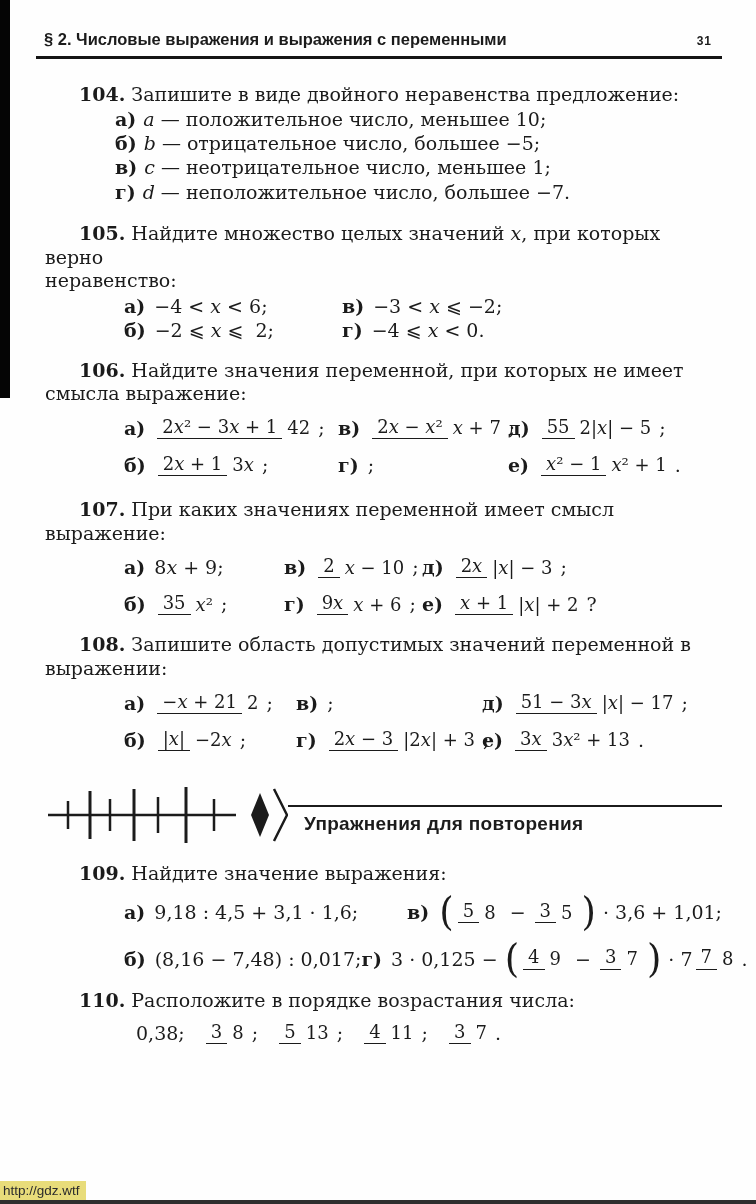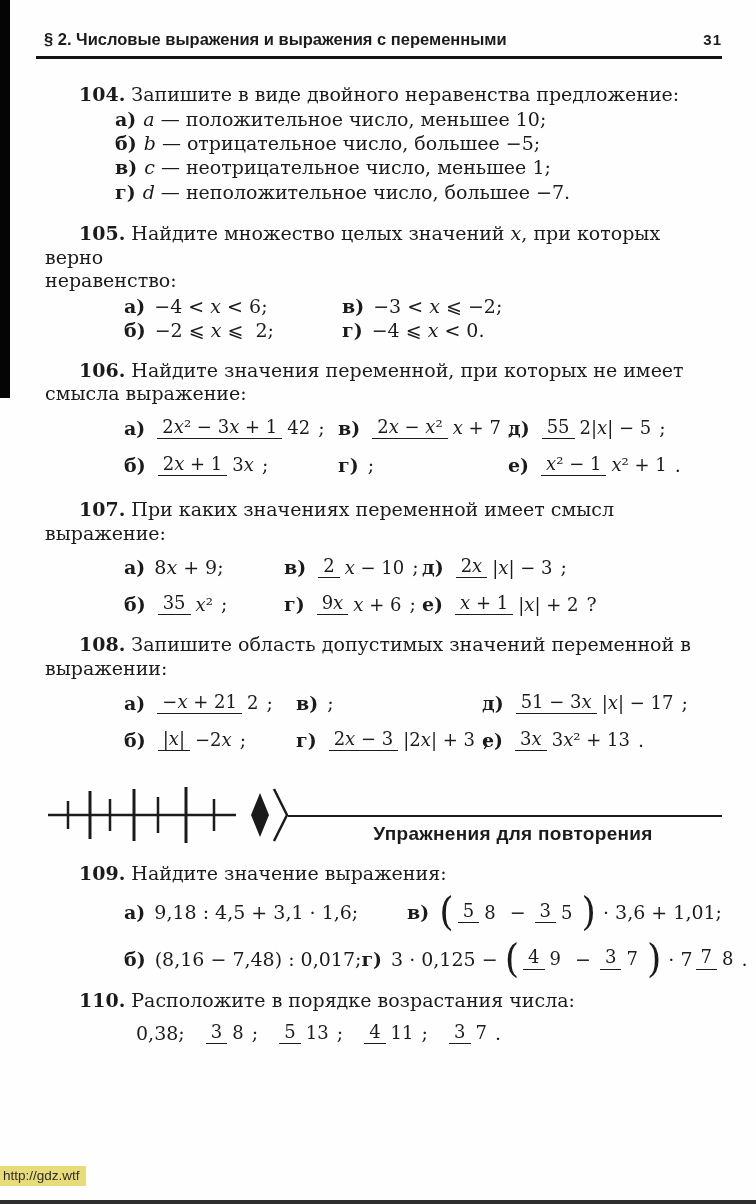--- a/index.html
+++ b/index.html
@@ -9,21 +9,21 @@
     padding:30px 34px 0 36px;
     font-family:"DejaVu Serif","Liberation Serif",serif;font-size:19px;
   }
   .scan-edge-left{position:absolute;left:0;top:0;width:10px;height:398px;background:#050505;}
   .scan-edge-bottom{position:absolute;left:0;bottom:0;width:100%;height:4px;background:#2e2e2e;}
   .page-header{
     display:flex;justify-content:space-between;align-items:baseline;
     font-family:"Liberation Sans","DejaVu Sans",sans-serif;font-weight:bold;
     font-size:16.5px;padding-left:8px;
   }
-  .page-number{font-size:15px;margin-right:0;letter-spacing:1px;}
+  .page-number{font-size:12px;margin-right:10px;letter-spacing:1px;}
   .header-rule{border:0;border-top:3px solid #141414;margin:7px 0 0;}
   .problem{margin-top:18px;}
   .sec104{margin-top:24px;}
   .sec107{margin-top:22px;}
   .sec109{margin-top:15px;}
   .sec110{margin-top:8px;}
   .ptitle{margin:0;padding-left:9px;text-indent:34px;line-height:1.24;}
   .ptitle2{margin:0;padding-left:9px;line-height:1.24;}
   .pnum{font-weight:bold;}
   i{font-style:italic;}
@@ -49,27 +49,27 @@
   .sec106 .cell:nth-child(1){width:214px;}
   .sec106 .cell:nth-child(2){width:170px;}
   .sec107 .cell:nth-child(1){width:160px;}
   .sec107 .cell:nth-child(2){width:138px;}
   .sec108 .cell:nth-child(1){width:172px;}
   .sec108 .cell:nth-child(2){width:186px;}
   .sec109 .cell:nth-child(1){width:306px;}
   
   .review-divider{display:flex;align-items:flex-start;margin-top:32px;height:64px;}
   .ornament{flex:none;width:252px;height:64px;}
-  .review-right{flex:1;border-top:2px solid #1b1b1b;margin-top:32px;padding:5px 0 0 16px;text-align:center;}
+  .review-right{flex:1;border-top:2px solid #1b1b1b;margin-top:22px;padding:5px 0 0 16px;}
   .review-heading{
     font-family:"Liberation Sans","DejaVu Sans",sans-serif;font-weight:bold;
     font-size:19px;letter-spacing:0.3px;
   }
   .watermark{
-    position:absolute;left:0;bottom:18px;background:#e8dc7a;color:#2b2b2b;
+    position:absolute;left:0;bottom:3px;background:#e8dc7a;color:#2b2b2b;
     font-family:"Liberation Sans","DejaVu Sans",sans-serif;font-size:13.5px;
     padding:2px 6px 3px 3px;
   }
 </style>
 </head>
 <body>
 
 <div class="page" style="background: rgb(254, 254, 254); color: rgb(27, 27, 27);">
 
   <div class="scan-edge-left"></div>

